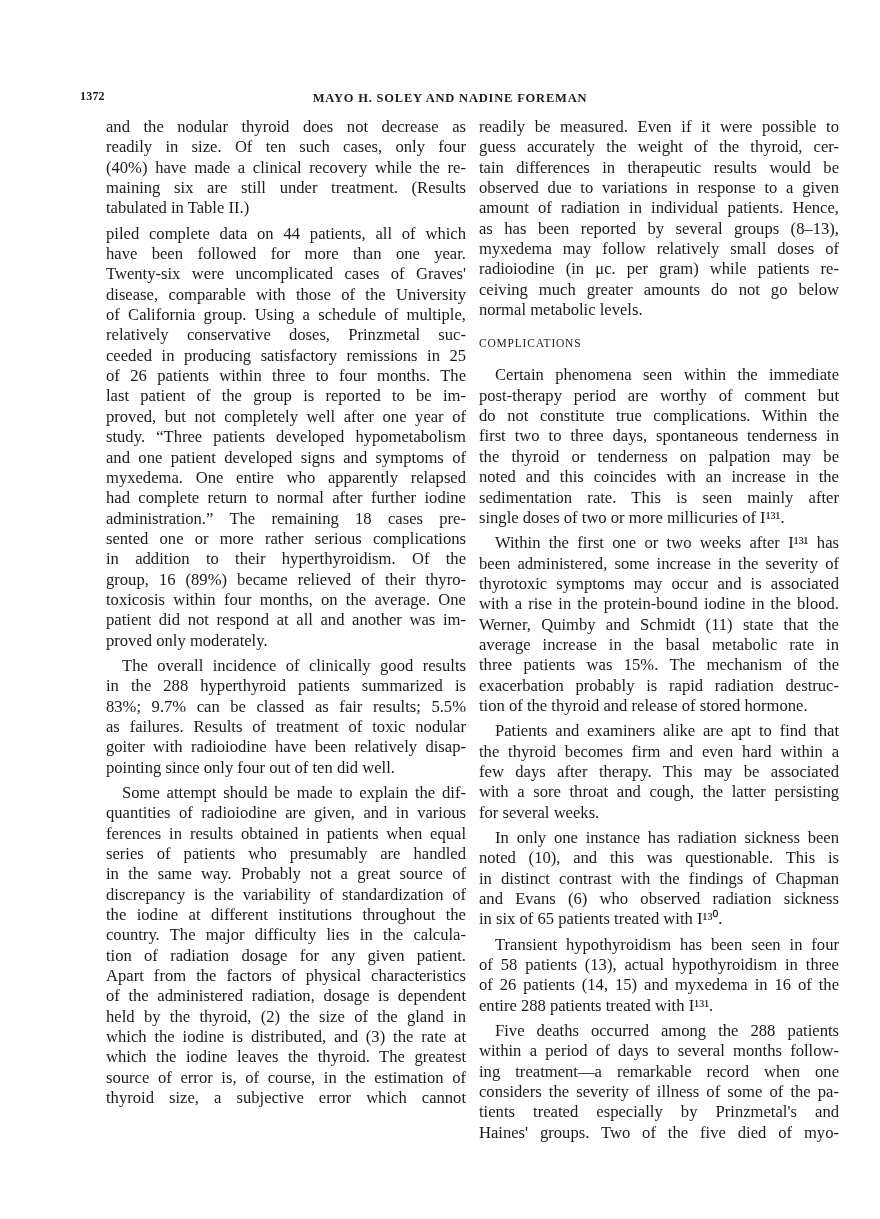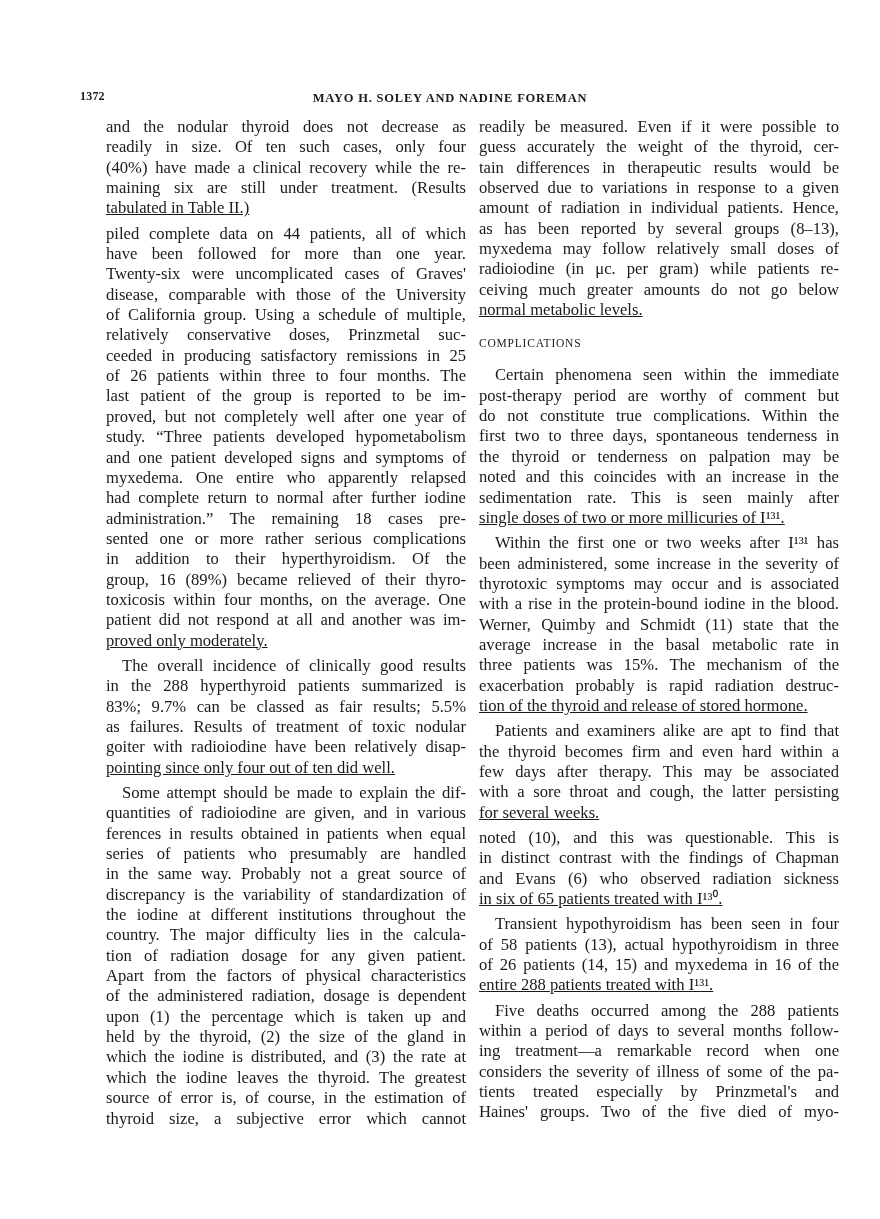--- a/index.html
+++ b/index.html
@@ -5,21 +5,21 @@
   html, body { margin: 0; padding: 0; background: #ffffff; }
   body { width: 880px; height: 1219px; position: relative; overflow: hidden; color: #1a1a1a; }
   .page { position: absolute; left: 0; top: 0; width: 880px; height: 1219px; }
   .running-head { position: absolute; top: 89px; left: 80px; width: 740px; height: 22px; font-family: "Liberation Serif", serif; }
   .page-num { position: absolute; left: 0; top: 0; font-size: 12px; font-weight: bold; letter-spacing: 0.2px; }
   .authors { position: absolute; left: 0; width: 740px; top: 2px; text-align: center; font-size: 12.5px; font-weight: bold; letter-spacing: 0.8px; }
   .col { position: absolute; top: 117px; width: 360px; font-family: "Liberation Serif", serif; font-size: 16.6px; line-height: 20.35px; }
   .col-left { left: 73px; margin-left: 33px; }
   .col-right { left: 459px; margin-left: 20px; }
   .line { display: block; white-space: nowrap; text-align: justify; text-align-last: justify; height: 20.35px; }
-  .line.last { text-align-last: left; text-decoration: underline; }
+  .line.last { text-align-last: left; }
   .line.indent { padding-left: 16px; }
   .para { margin-bottom: 5px; }
   .heading { text-align: left; font-size: 11.5px; letter-spacing: 0.8px; margin: 14px 0 13px 0; height: 18px; line-height: 18px; }
 </style>
 </head>
 <body>
 
 <div class="page">
   <div class="running-head">
     <span class="page-num">1372</span>
@@ -70,21 +70,20 @@
         <span class="line">quantities of radioiodine are given, and in various</span>
         <span class="line">ferences in results obtained in patients when equal</span>
         <span class="line">series of patients who presumably are handled</span>
         <span class="line">in the same way.  Probably not a great source of</span>
         <span class="line">discrepancy is the variability of standardization of</span>
         <span class="line">the iodine at different institutions throughout the</span>
         <span class="line">country.  The major difficulty lies in the calcula-</span>
         <span class="line">tion of radiation dosage for any given patient.</span>
         <span class="line">Apart from the factors of physical characteristics</span>
         <span class="line">of the administered radiation, dosage is dependent</span>
-        <span class="line">upon (1) the percentage which is taken up and</span>
         <span class="line">held by the thyroid, (2) the size of the gland in</span>
         <span class="line">which the iodine is distributed, and (3) the rate at</span>
         <span class="line">which the iodine leaves the thyroid.  The greatest</span>
         <span class="line">source of error is, of course, in the estimation of</span>
         <span class="line">thyroid size, a subjective error which cannot</span>
       </div>
     </div>
 
   <div class="col col-right" id="col-right">
     <div id="right-before">
@@ -125,20 +124,21 @@
           <span class="line last">tion of the thyroid and release of stored hormone.</span>
         </div>
         <div class="para">
           <span class="line indent">Patients and examiners alike are apt to find that</span>
           <span class="line">the thyroid becomes firm and even hard within a</span>
           <span class="line">few days after therapy.  This may be associated</span>
           <span class="line">with a sore throat and cough, the latter persisting</span>
           <span class="line last">for several weeks.</span>
         </div>
         <div class="para">
+          <span class="line indent">In only one instance has radiation sickness been</span>
           <span class="line">noted (10), and this was questionable.  This is</span>
           <span class="line">in distinct contrast with the findings of Chapman</span>
           <span class="line">and Evans (6) who observed radiation sickness</span>
           <span class="line last">in six of 65 patients treated with I¹³⁰.</span>
         </div>
         <div class="para">
           <span class="line indent">Transient hypothyroidism has been seen in four</span>
           <span class="line">of 58 patients (13), actual hypothyroidism in three</span>
           <span class="line">of 26 patients (14, 15) and myxedema in 16 of the</span>
           <span class="line last">entire 288 patients treated with I¹³¹.</span>

